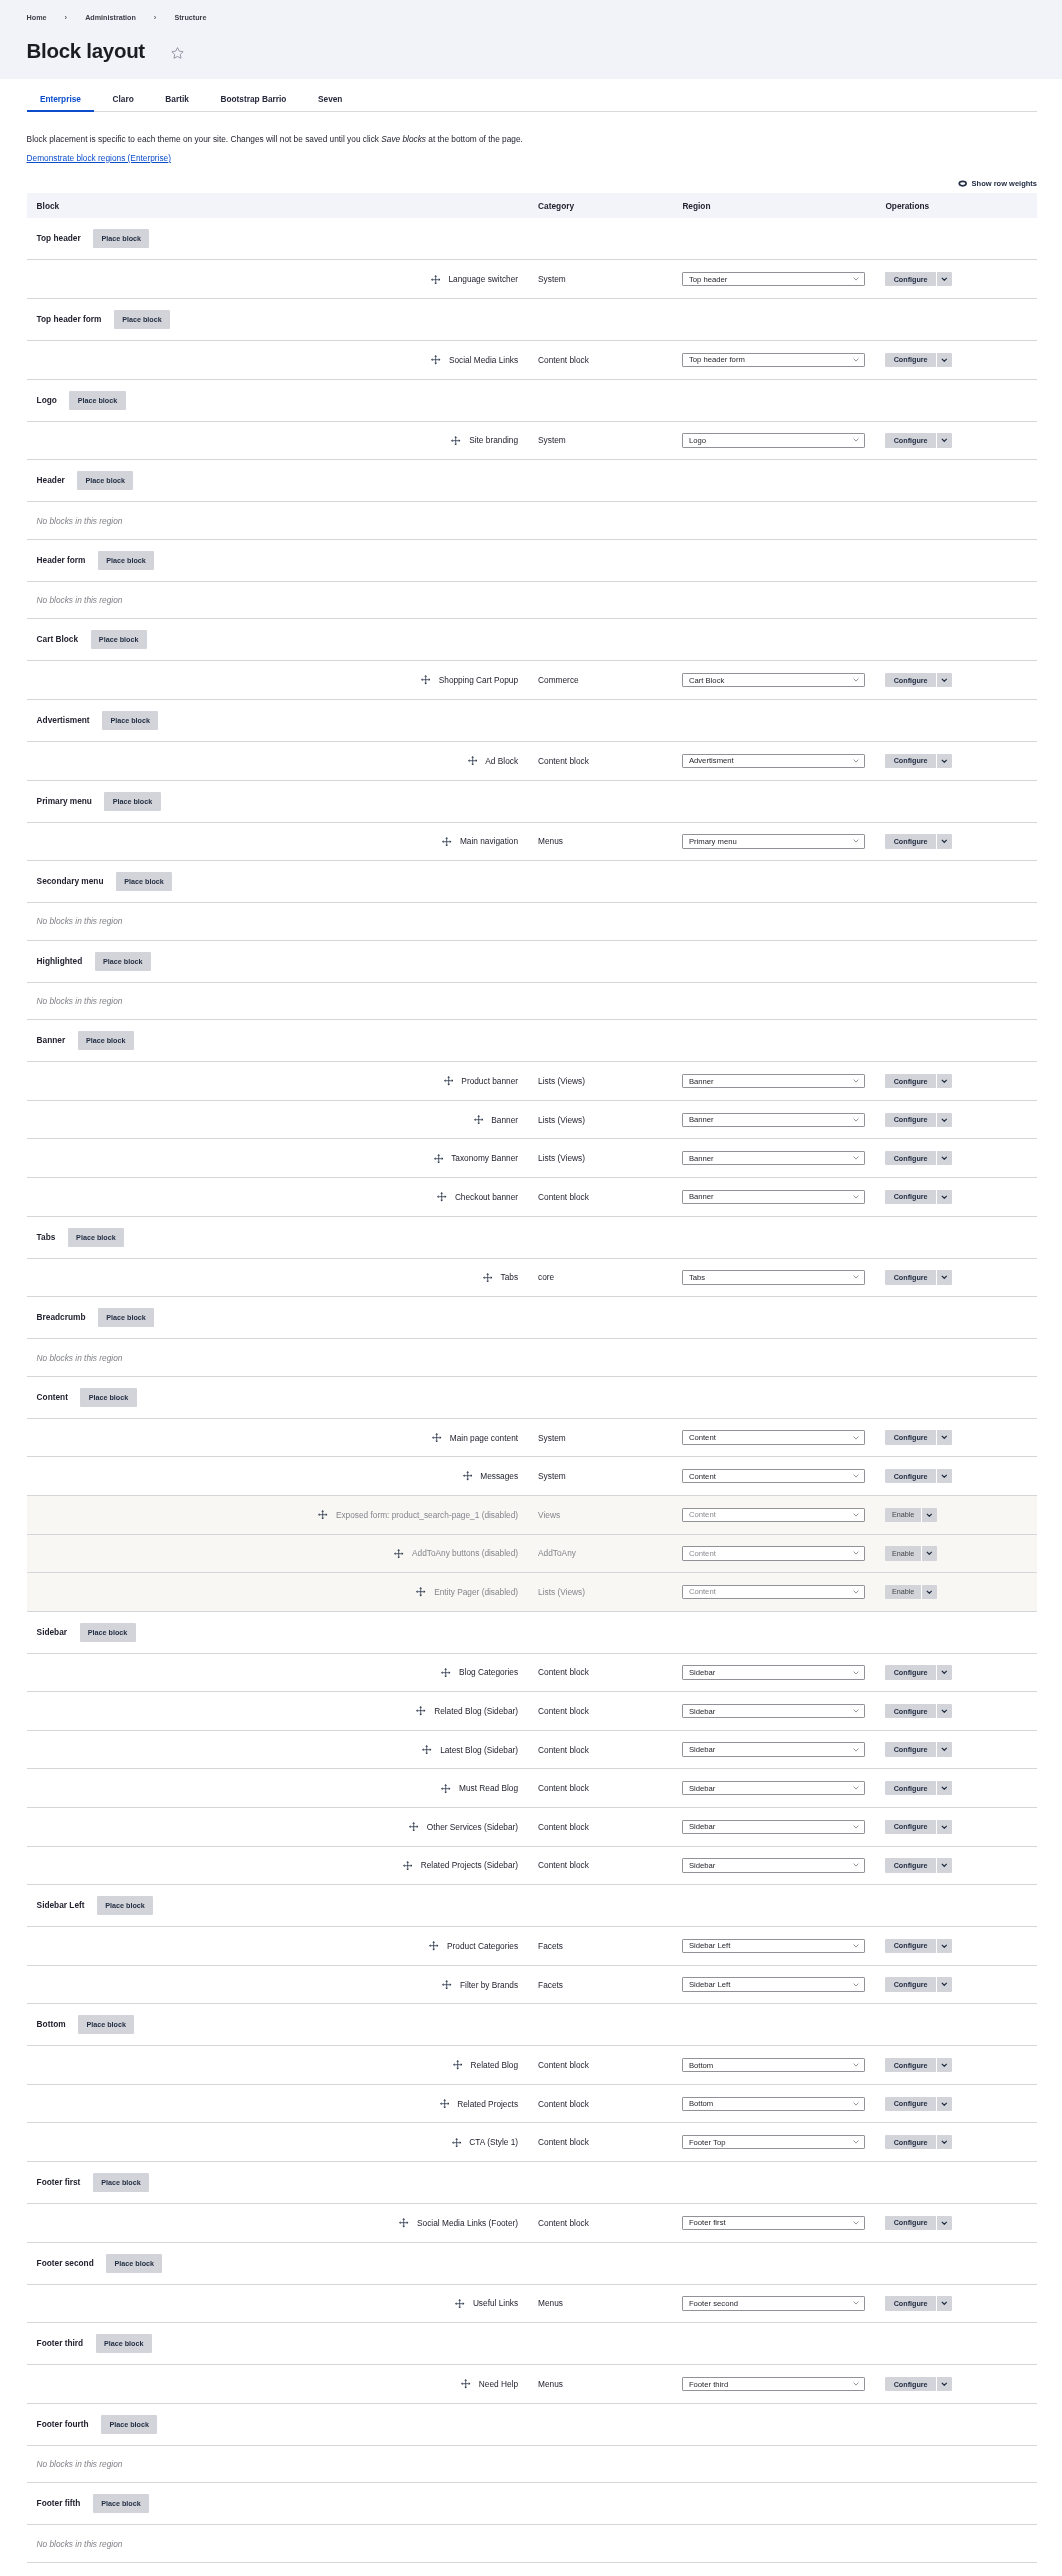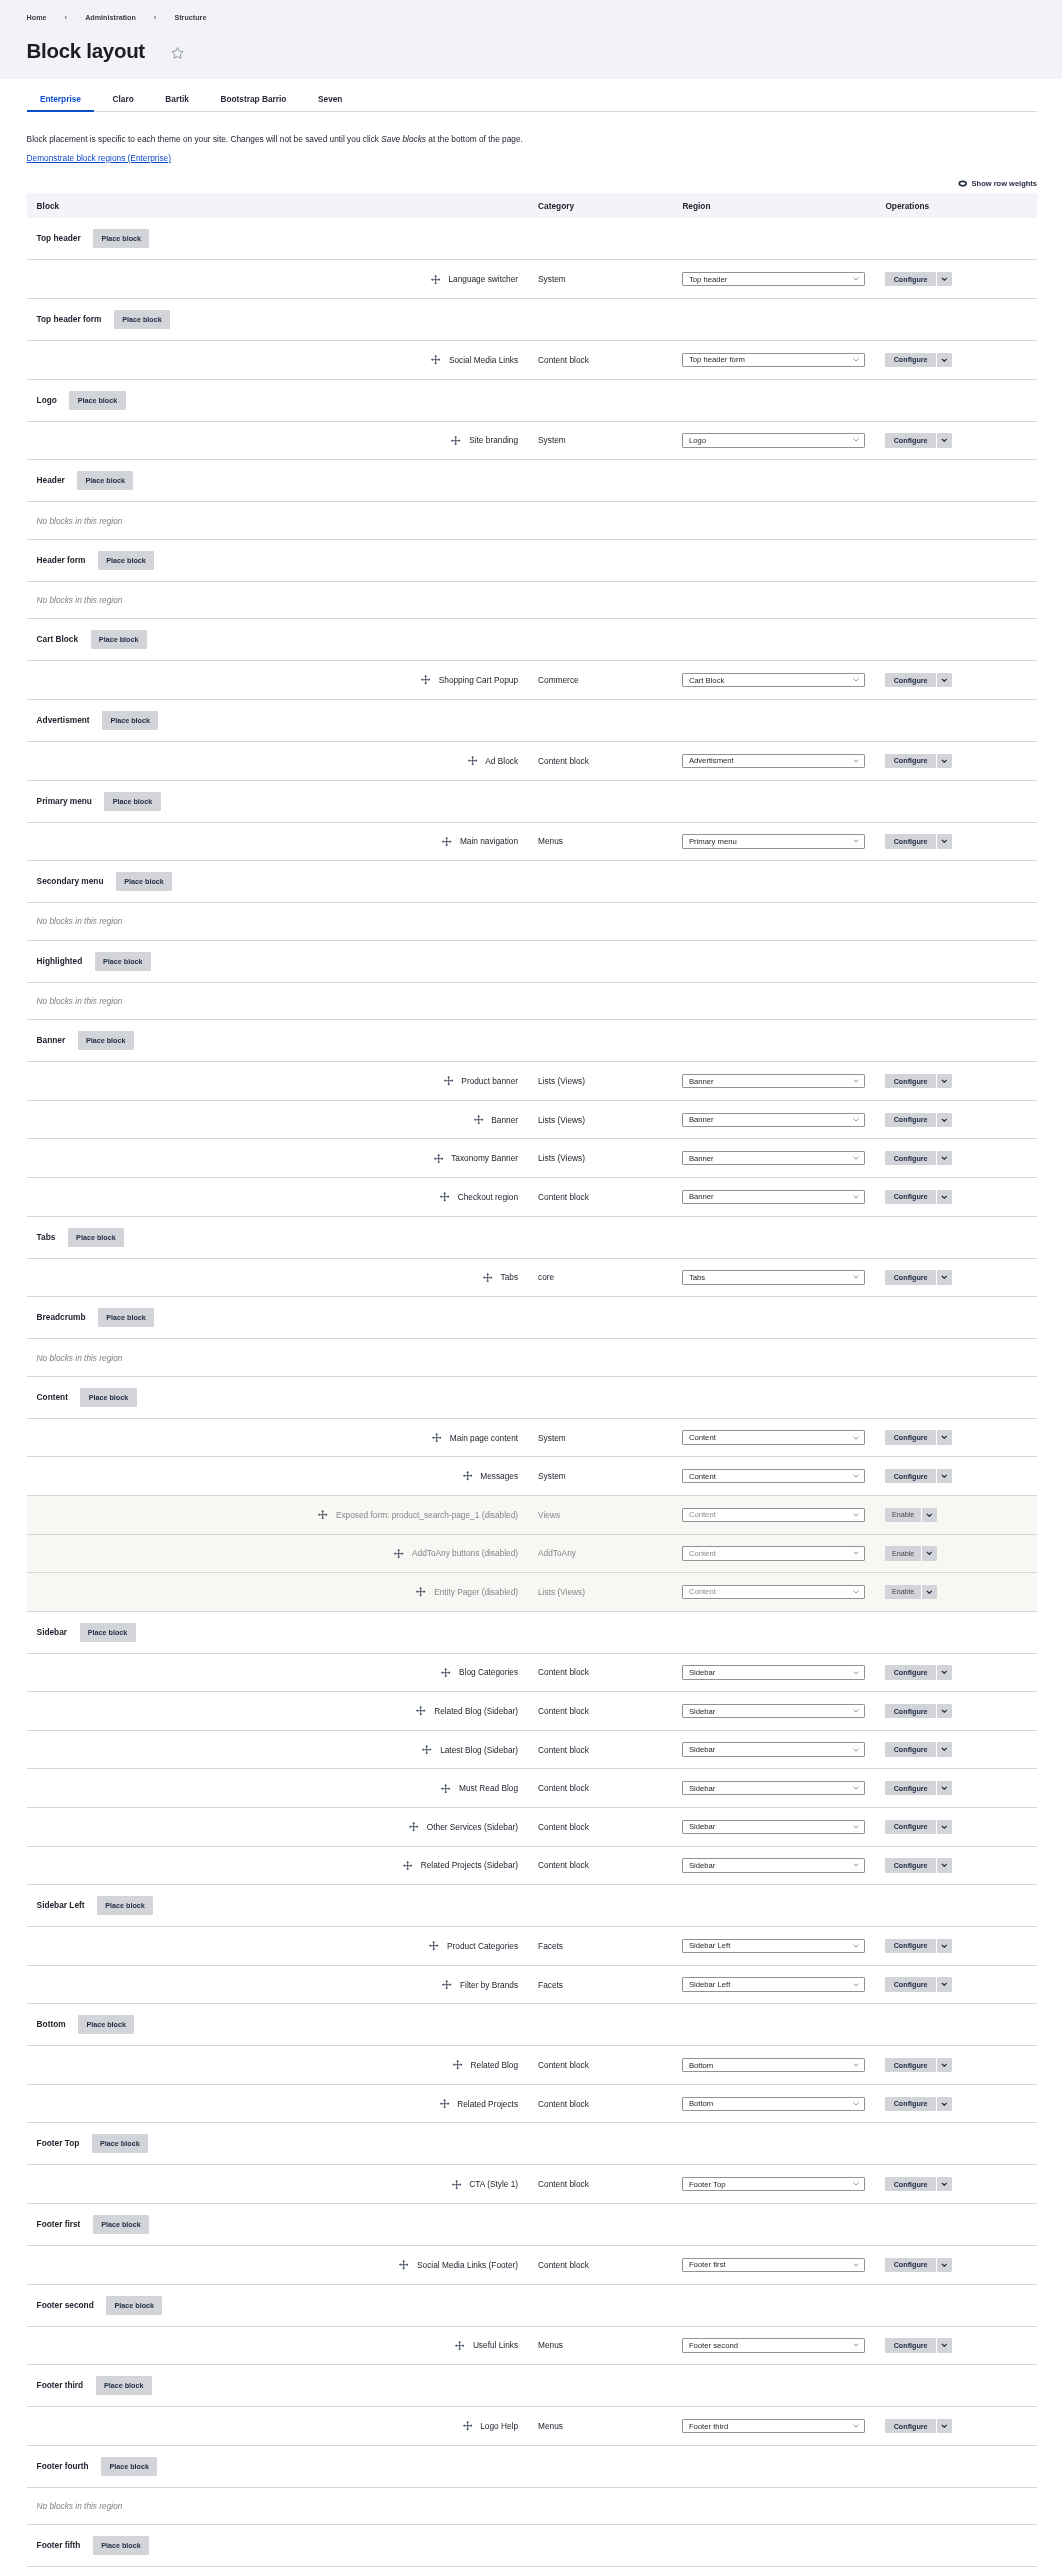--- a/index.html
+++ b/index.html
@@ -625,21 +625,21 @@
               <line x1="2.6" y1="8" x2="13.4" y2="8"></line>
             </g>
             <g fill="#232e44">
               <path d="M8 0 L5.7 2.8 H10.3 Z"></path>
               <path d="M8 16 L5.7 13.2 H10.3 Z"></path>
               <path d="M0 8 L2.8 5.7 V10.3 Z"></path>
               <path d="M16 8 L13.2 5.7 V10.3 Z"></path>
             </g>
           </svg>
         </span>
-        <span class="block-label">Checkout region</span>
+        <span class="block-label">Checkout banner</span>
       </div>
     </td>
     <td class="cell-category">Content block</td>
     <td>
       <div class="select">
         <span class="select-value">Banner</span>
         <svg width="6" height="3.9" viewBox="0 0 11 7">
           <polyline points="1,1 5.5,5.6 10,1" fill="none" stroke="#545760" stroke-width="1.2"></polyline>
         </svg>
       </div>
@@ -1351,26 +1351,20 @@
         <button class="op-main">Configure</button>
         <button class="op-toggle">
           <svg width="6.6" height="4.4" viewBox="0 0 12 8">
             <polyline points="1.5,1.5 6,6 10.5,1.5" fill="none" stroke="#232e44" stroke-width="2.2"></polyline>
           </svg>
         </button>
       </div>
     </td>
   </tr>
 
-  <tr class="region-row">
-    <td colspan="4">
-      <span class="region-name">Footer Top</span>
-      <button class="place-btn">Place block</button>
-    </td>
-  </tr>
 
   <tr class="block-row">
     <td>
       <div class="block-cell">
         <span class="drag">
           <svg width="9.4" height="9.4" viewBox="0 0 16 16">
             <g stroke="#232e44" stroke-width="1.3">
               <line x1="8" y1="2.6" x2="8" y2="13.4"></line>
               <line x1="2.6" y1="8" x2="13.4" y2="8"></line>
             </g>
@@ -1519,21 +1513,21 @@
               <line x1="2.6" y1="8" x2="13.4" y2="8"></line>
             </g>
             <g fill="#232e44">
               <path d="M8 0 L5.7 2.8 H10.3 Z"></path>
               <path d="M8 16 L5.7 13.2 H10.3 Z"></path>
               <path d="M0 8 L2.8 5.7 V10.3 Z"></path>
               <path d="M16 8 L13.2 5.7 V10.3 Z"></path>
             </g>
           </svg>
         </span>
-        <span class="block-label">Logo Help</span>
+        <span class="block-label">Need Help</span>
       </div>
     </td>
     <td class="cell-category">Menus</td>
     <td>
       <div class="select">
         <span class="select-value">Footer third</span>
         <svg width="6" height="3.9" viewBox="0 0 11 7">
           <polyline points="1,1 5.5,5.6 10,1" fill="none" stroke="#545760" stroke-width="1.2"></polyline>
         </svg>
       </div>

